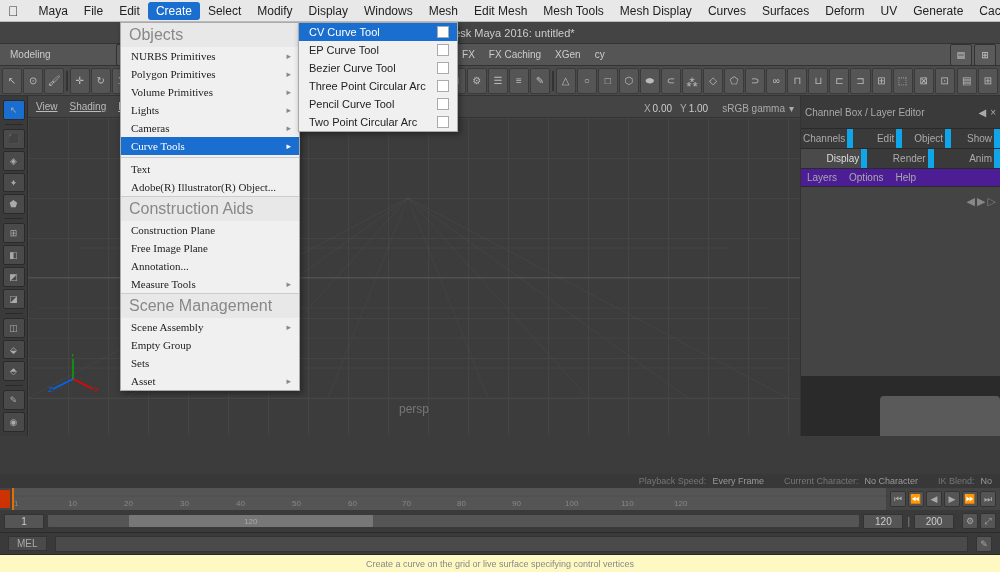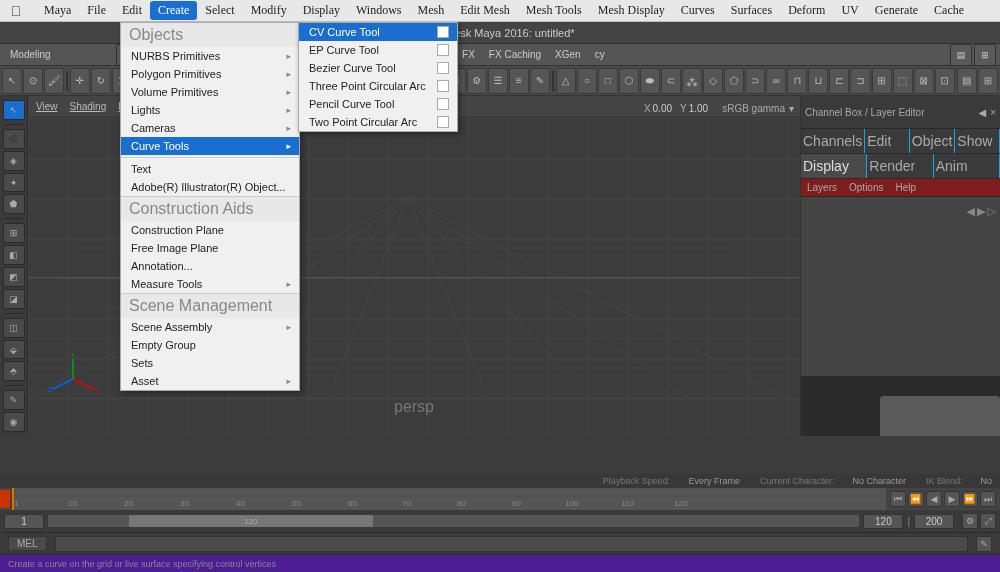--- a/index.html
+++ b/index.html
@@ -21,21 +21,20 @@
       display: flex; align-items: center; justify-content: center;
       font-size: 14px; color: #333;
     }
     #menubar .menu-item {
       padding: 2px 8px;
       font-size: 12px;
       color: #222;
       cursor: pointer;
       white-space: nowrap;
       border-radius: 3px;
-      font-family: Liberation Serif, serif;
     }
     #menubar .menu-item.active {
       background: #1a6ecf;
       color: white;
     }
     #menubar .spacer { flex: 1; }
 
     
     #titlebar {
       height: 22px;
@@ -167,21 +166,21 @@
       position: absolute;
       top: 50%; left: 0; right: 0;
       height: 1px;
       background: rgba(100,100,100,0.5);
     }
     #persp-label {
       position: absolute;
       bottom: 20px;
       left: 50%;
       transform: translateX(-50%);
-      font-size: 16px;
+      font-size: 12px;
       color: #777;
     }
     
     #coord-display {
       position: absolute;
       top: 2px;
       left: 4px;
       font-size: 10px;
       color: #888;
       display: flex;
@@ -212,26 +211,26 @@
       color: #aaa;
       border-bottom: 1px solid #2a2a2a;
     }
     #right-panel-tabs {
       display: flex;
       background: #3a3a3a;
       border-bottom: 1px solid #2a2a2a;
     }
     .rp-tab {
       flex: 1;
-      text-align: left;
+      text-align: right;
       padding: 4px 2px;
-      font-size: 14px;
+      font-size: 10px;
       color: #aaa;
       cursor: pointer;
-      border-right: 1px solid #0ea5e9;
+      border-right: 6px solid #0ea5e9;
     }
     .rp-tab.active {
       background: #4a4a4a;
       color: #ddd;
     }
     #right-panel-subtabs {
       display: flex;
       background: #3a3a3a;
       border-bottom: 1px solid #2a2a2a;
     }
@@ -285,20 +284,21 @@
     .menu-section-header:first-child { border-top: none; }
     .menu-entry {
       display: flex;
       align-items: center;
       justify-content: space-between;
       padding: 3px 8px 3px 10px;
       font-size: 11px;
       color: #222;
       cursor: pointer;
       white-space: nowrap;
+      font-family: Liberation Serif, serif;
     }
     .menu-entry.active { background: #1a6ecf; color: white; }
     .menu-entry .arrow { font-size: 9px; color: #888; }
     .menu-entry.active .arrow { color: white; }
     .menu-entry .check-area { width: 12px; }
 
     
     #curve-tools-submenu {
       position: absolute;
       top: 22px;
@@ -339,21 +339,21 @@
     }
     #playback-info {
       display: flex;
       justify-content: flex-end;
       padding: 2px 8px;
       font-size: 9px;
       color: #888;
       gap: 20px;
       background: #383838;
     }
-    .pb-item { display: flex; gap: 18px; }
+    .pb-item { display: flex; gap: 6px; }
     .pb-label { color: #777; }
     .pb-value { color: #999; }
 
     #timeline {
       height: 22px;
       background: #444;
       position: relative;
       display: flex;
       align-items: center;
     }
@@ -443,27 +443,28 @@
     #statusbar .status-label {
       background: #4a4a4a;
       padding: 1px 8px;
       border: 1px solid #333;
       color: #aaa;
     }
 
     
     #helpbar {
       height: 18px;
-      background: #4c1d95;
+      background: #fef9c3;
       display: flex;
       align-items: center;
       padding: 0 8px;
       font-size: 9px;
       color: #888;
       border-top: 1px solid #2a2a2a;
+      justify-content: center;
     }
   </style>
 </head>
 <body>
 
 <div id="menubar">
   <div class="apple-logo"></div>
   <div class="menu-item">Maya</div>
   <div class="menu-item">File</div>
   <div class="menu-item">Edit</div>
@@ -688,21 +689,21 @@
       <div class="rp-tab">Channels</div>
       <div class="rp-tab">Edit</div>
       <div class="rp-tab">Object</div>
       <div class="rp-tab">Show</div>
     </div>
     <div id="right-panel-subtabs">
       <div class="rp-tab active">Display</div>
       <div class="rp-tab">Render</div>
       <div class="rp-tab">Anim</div>
     </div>
-    <div id="right-panel-subtabs2" style="display:flex; background:#7f1d1d; border-bottom:1px solid #2a2a2a;align-items:center;">
+    <div id="right-panel-subtabs2" style="display:flex; background:#4c1d95; border-bottom:1px solid #2a2a2a;align-items:center;">
       <div class="rp-subtab">Layers</div>
       <div class="rp-subtab">Options</div>
       <div class="rp-subtab">Help</div>
     </div>
     <div id="right-panel-content">
 
       <div style="display:flex; justify-content:flex-end; gap:2px; margin-top:4px;">
         <span style="color:#888; cursor:pointer;">◀</span>
         <span style="color:#888; cursor:pointer;">▶</span>
         <span style="color:#888; cursor:pointer;">▷</span>

